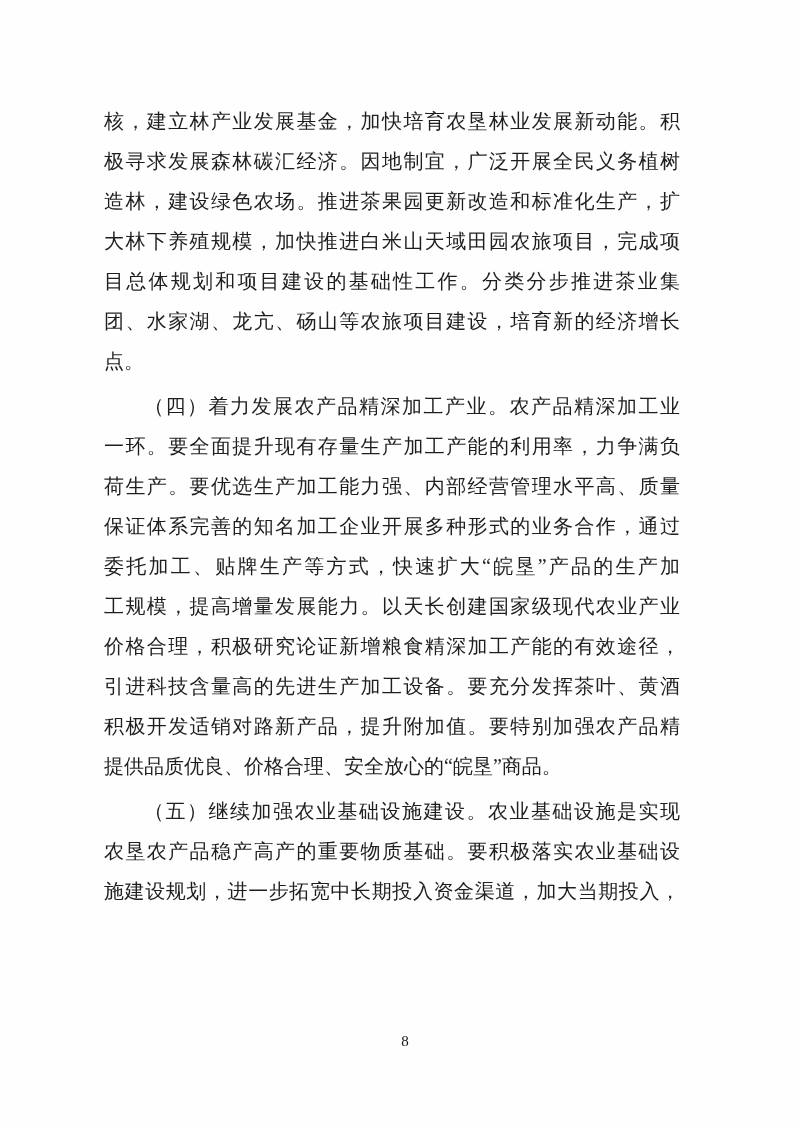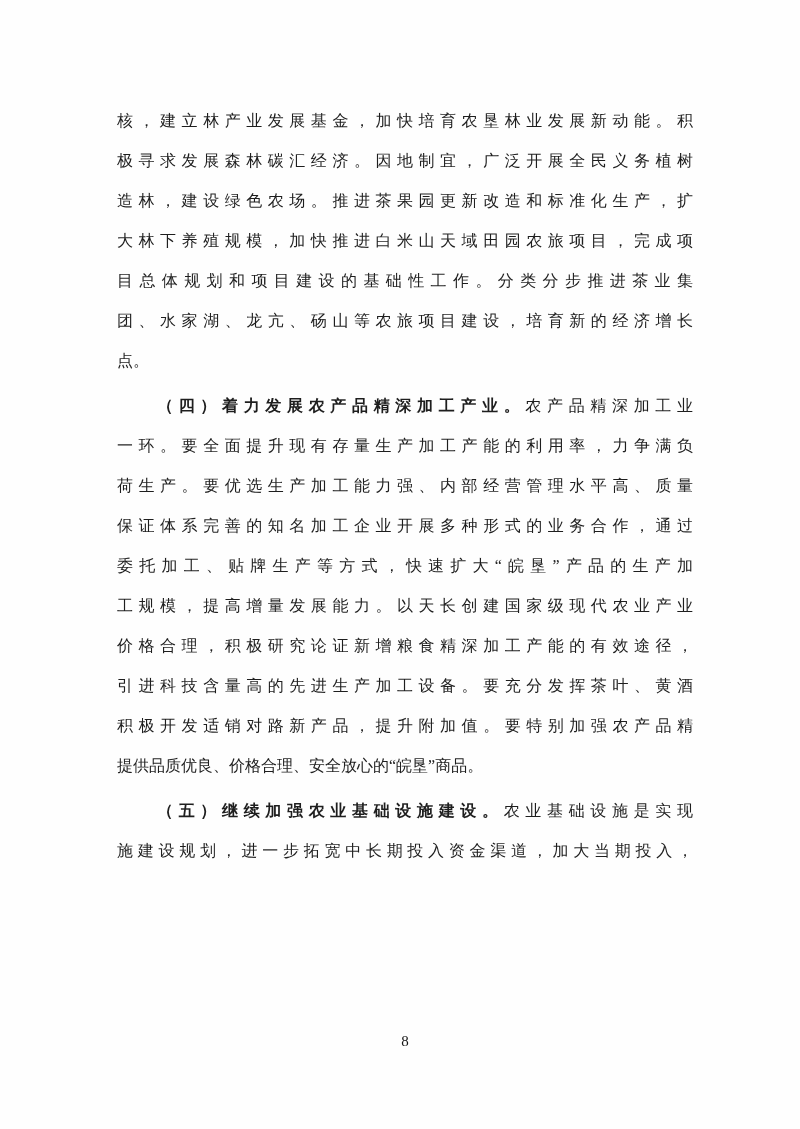--- a/index.html
+++ b/index.html
@@ -16,43 +16,43 @@
   .page {
     position: absolute;
     left: 0; top: 0;
     width: 800px;
     height: 1129px;
     background: #fefefe;
     overflow: hidden;
   }
   .text-block {
     position: absolute;
-    left: 117px;
+    left: 104px;
     top: 101px;
     width: 576px;
     color: #1e1e1e;
-    font-size: 16px;
+    font-size: 20px;
   }
   .para { margin: 0; padding: 0; }
   .line {
     height: 40px;
     line-height: 40px;
     text-align: justify;
     
     text-align-last: justify;
   }
   .line.end {
     text-align: left;
     text-align-last: left;
   }
   .line.head {
     text-indent: 40px; 
     margin-top: 5px;   
   }
-  .b { font-weight: bold; }
+  .b { font-weight: normal; }
   .page-number {
     position: absolute;
     top: 1030px;
     left: 117px;
     width: 576px;
     height: 22px;
     line-height: 22px;
     text-align: center;
     font-size: 15px;
     color: #141414;
@@ -82,19 +82,20 @@
       <div class="line">委托加工、贴牌生产等方式，快速扩大“皖垦”产品的生产加</div>
       <div class="line">工规模，提高增量发展能力。以天长创建国家级现代农业产业</div>
       <div class="line">价格合理，积极研究论证新增粮食精深加工产能的有效途径，</div>
       <div class="line">引进科技含量高的先进生产加工设备。要充分发挥茶叶、黄酒</div>
       <div class="line">积极开发适销对路新产品，提升附加值。要特别加强农产品精</div>
       <div class="line end">提供品质优良、价格合理、安全放心的“皖垦”商品。</div>
     </div>
 
     <div class="para">
       <div class="line head"><span class="b">（五）继续加强农业基础设施建设。</span><span>农业基础设施是实现</span></div>
+      <div class="line">农垦农产品稳产高产的重要物质基础。要积极落实农业基础设</div>
       <div class="line">施建设规划，进一步拓宽中长期投入资金渠道，加大当期投入，</div>
     </div>
 
   </div>
 
   <div class="page-number">8</div>
 </div>
 
 </body></html>

